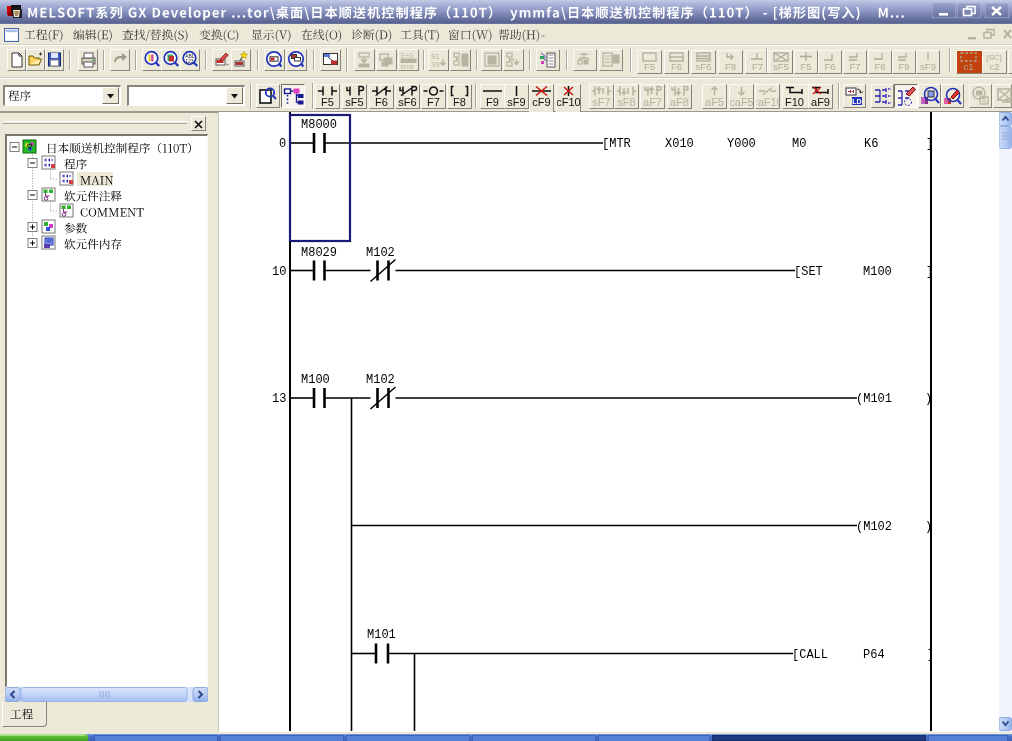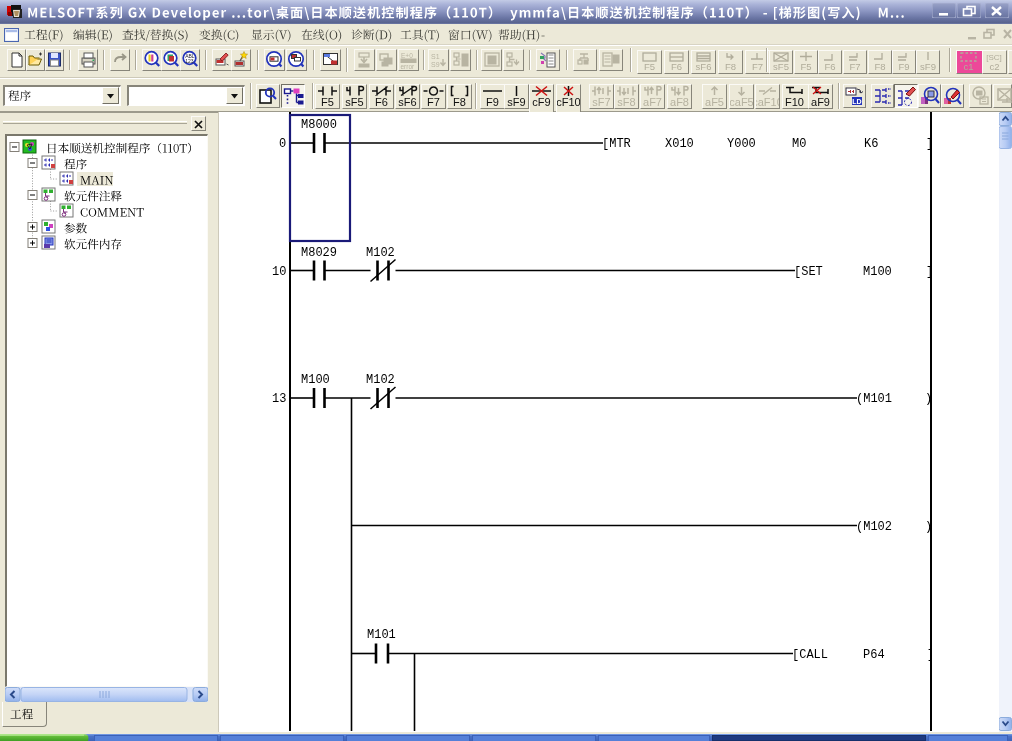--- a/index.html
+++ b/index.html
@@ -397,21 +397,21 @@
   </div>
 <div style="left:916px;top:50px;width:24px;height:24px;background:#ece9d8;border-top:1px solid #fbfaf6;border-left:1px solid #fbfaf6;border-right:1px solid #87857a;border-bottom:1px solid #87857a;position:absolute">
     <svg width="22" height="22" viewBox="0 0 22 22" style="position:absolute;left:0;top:0">
       <g stroke="#b0ac9a" fill="none" stroke-width="1.3">
         <path d="M11 1 v8"></path>
       </g>
       <text x="11.0" y="19" font-size="9.5" font-family="Liberation Sans" fill="#b0ac9a" text-anchor="middle">sF9</text>
     </svg>
   </div>
 <div class="sep" style="left:949px;top:48px;height:24px"></div>
-<div style="left:956px;top:50px;width:42px;height:24px;background:#ec4899;border-top:1px solid #fbfaf6;border-left:1px solid #fbfaf6;border-right:1px solid #87857a;border-bottom:1px solid #87857a;position:absolute">
+<div style="left:956px;top:50px;width:42px;height:24px;background:#c2410c;border-top:1px solid #fbfaf6;border-left:1px solid #fbfaf6;border-right:1px solid #87857a;border-bottom:1px solid #87857a;position:absolute">
     <svg width="23" height="22" viewBox="0 0 23 22" style="position:absolute;left:0;top:0">
       <g stroke="#b0ac9a" fill="none" stroke-width="1.3">
         <rect x="4" y="2" width="15" height="8" stroke-dasharray="2.5 2"></rect>
       </g>
       <text x="11.5" y="19" font-size="9.5" font-family="Liberation Sans" fill="#b0ac9a" text-anchor="middle">c1</text>
     </svg>
   </div>
 <div style="left:982px;top:50px;width:25px;height:24px;background:#ece9d8;border-top:1px solid #fbfaf6;border-left:1px solid #fbfaf6;border-right:1px solid #87857a;border-bottom:1px solid #87857a;position:absolute">
     <svg width="23" height="22" viewBox="0 0 23 22" style="position:absolute;left:0;top:0">
       <g stroke="#b0ac9a" fill="none" stroke-width="1.3">

